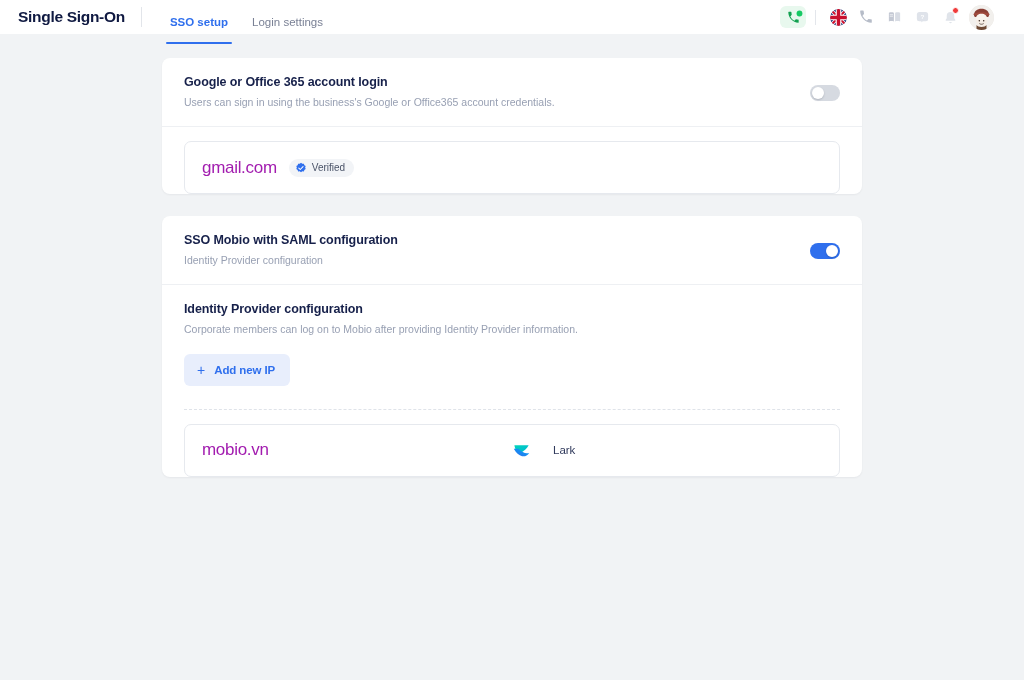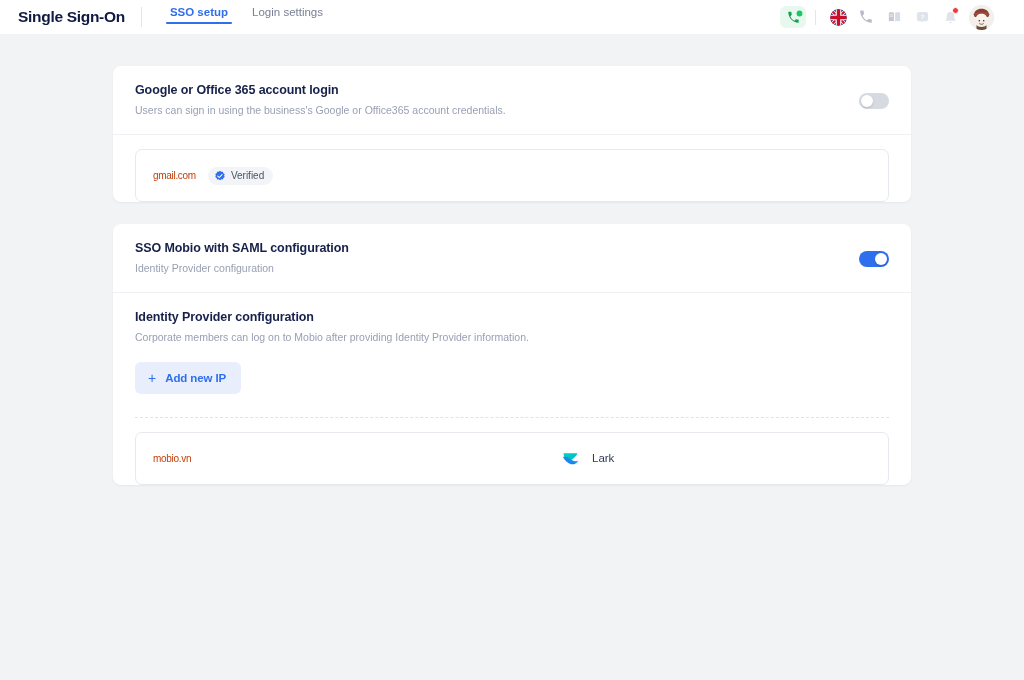--- a/index.html
+++ b/index.html
@@ -47,21 +47,21 @@
     align-items: stretch;
     height: 34px;
   }
 
   .tab {
     display: flex;
     align-items: center;
     font-size: 11.5px;
     color: #7a8195;
     padding: 0 12px;
-    height: 24px;
+    height: 44px;
     position: relative;
     cursor: pointer;
     white-space: nowrap;
   }
   .tab.active { color: #2f6fed; font-weight: 600; }
   .tab.active::after {
     content: "";
     position: absolute;
     left: 8px; right: 8px; bottom: 0;
     height: 2.5px;
@@ -122,22 +122,22 @@
 
   
   .page {
     height: 646px;
     background: #f1f3f5;
     padding-top: 24px;
     overflow: hidden;
   }
 
   .card {
-    width: 798px;
-    margin: 8px auto;
+    width: 700px;
+    margin: 0 auto;
     background: #ffffff;
     border-radius: 8px;
     box-shadow: 0 1px 2px rgba(16,24,40,0.05);
   }
   .card + .card { margin-top: 22px; }
 
   .row-head {
     display: flex;
     align-items: center;
     padding: 17px 22px 16px 22px;
@@ -189,23 +189,23 @@
   .listbox {
     margin: 14px 22px 22px 22px;
     border: 1px solid #e6e9ee;
     border-radius: 7px;
     height: 53px;
     display: flex;
     align-items: center;
     padding: 0 17px;
   }
   .listbox .dom-name {
-    font-size: 10px;
+    font-size: 17px;
     font-weight: 500;
-    color: #c2410c;
+    color: #a21caf;
     letter-spacing: -0.3px;
   }
   .verified-chip {
     display: inline-flex;
     align-items: center;
     gap: 5px;
     background: #f2f4f7;
     border-radius: 11px;
     padding: 3px 9px 3px 6px;
     margin-left: 12px;
@@ -227,21 +227,21 @@
   }
   .email-col {
     width: 310px;
     display: flex;
     justify-content: flex-start;
   }
   .provider-col {
     width: 310px;
     display: flex;
     align-items: center;
-    gap: 12px;
+    gap: 22px;
   }
   .provider-name {
     font-size: 11.5px;
     color: #303a5c;
   }
 
   
   .addbtn {
     display: inline-flex;
     align-items: center;

